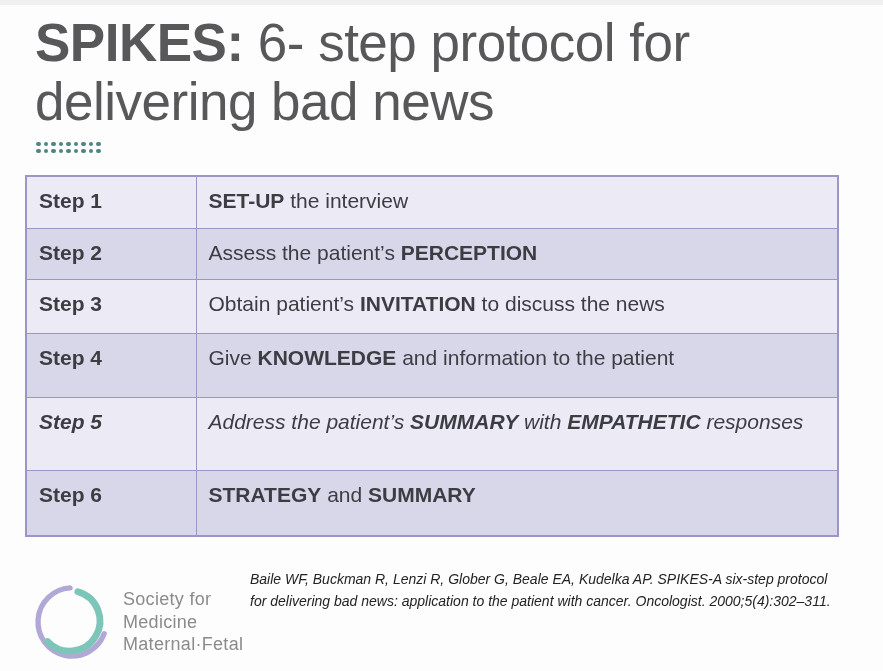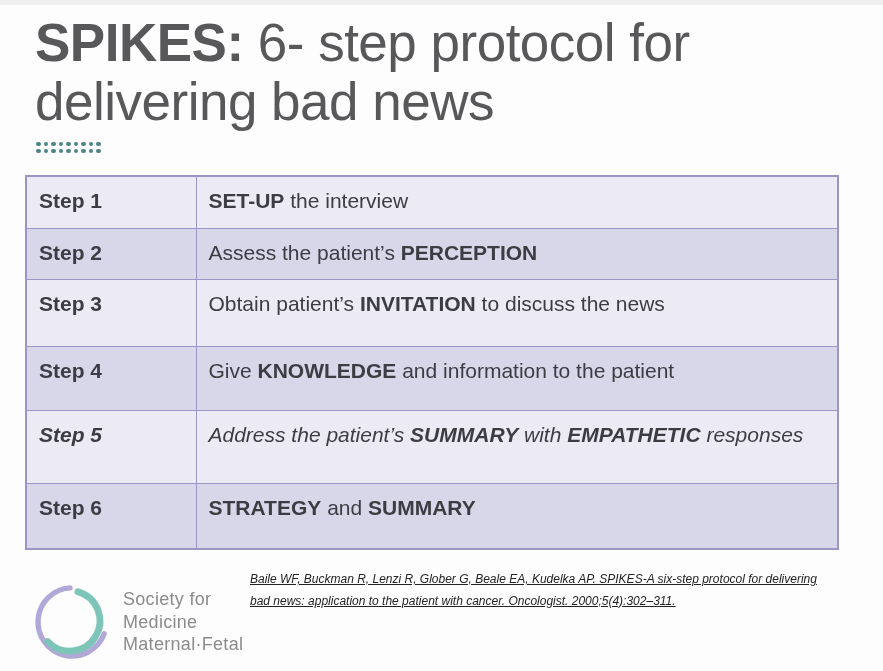--- a/index.html
+++ b/index.html
@@ -62,37 +62,36 @@
     padding: 9px 12px 12px 12px;
     font-size: 21px;
     line-height: 29px;
     color: #3c3c43;
   }
   table.steps tr:nth-child(odd)  td { background: #ecebf5; }
   table.steps tr:nth-child(even) td { background: #d8d6e9; }
   table.steps col.c1 { width: 170px; }
   table.steps tr:nth-child(1) { height: 52px; }
   table.steps tr:nth-child(2) { height: 50px; }
-  table.steps tr:nth-child(3) { height: 67px; }
+  table.steps tr:nth-child(3) { height: 54px; }
   table.steps tr:nth-child(4) { height: 64px; }
   table.steps tr:nth-child(5) { height: 73px; font-style: italic; }
   table.steps tr:nth-child(6) { height: 66px; }
   td.step-cell { font-weight: bold; }
   td.desc-cell .b { font-weight: bold; }
   
   .citation {
     position: absolute;
     left: 250px;
     top: 569px;
     width: 590px;
-    font-size: 12px;
+    font-size: 14px;
     font-style: italic;
     line-height: 21.5px;
     color: #232323;
-    text-decoration: underline;
   }
   
   .logo {
     position: absolute;
     left: 33px;
     top: 583px;
     display: flex;
     align-items: center;
   }
   .logo-mark { width: 78px; height: 78px; }

